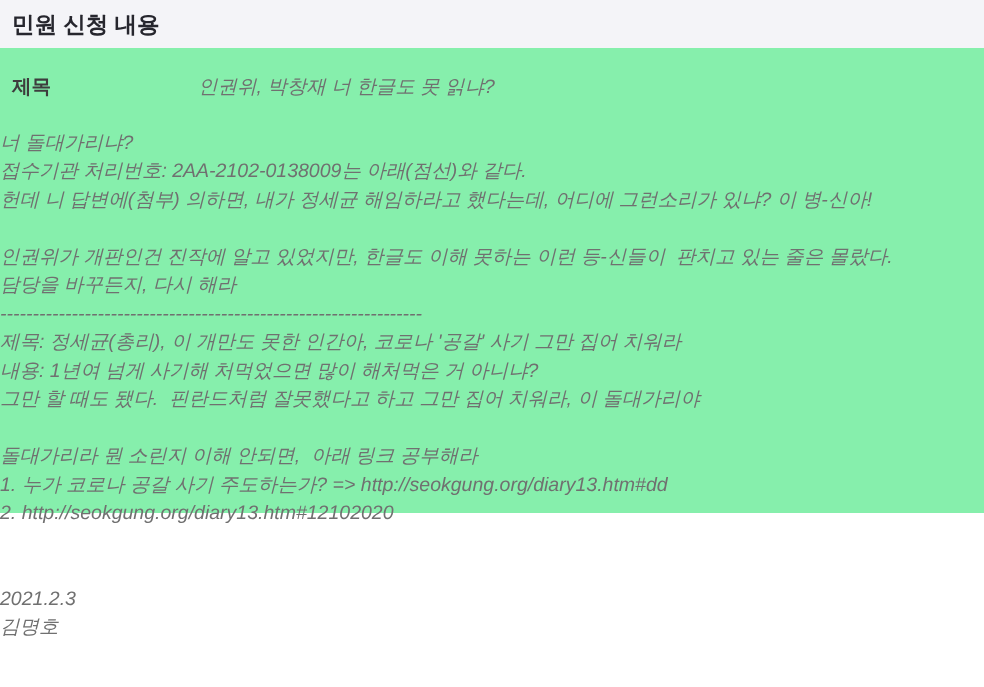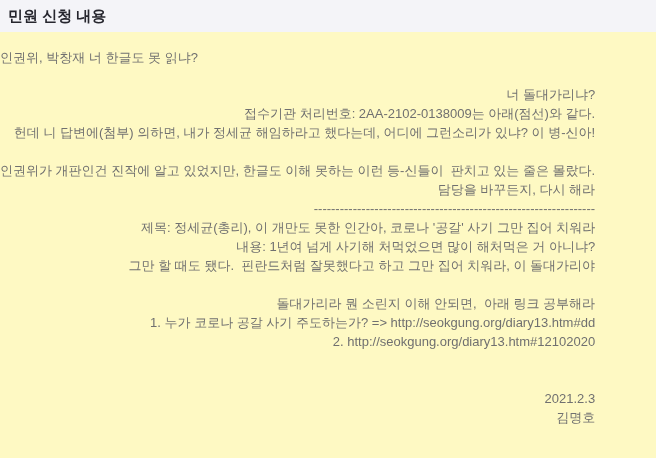--- a/index.html
+++ b/index.html
@@ -2,21 +2,21 @@
 <html><head>
 <meta charset="utf-8">
 <style>
   * { margin: 0; padding: 0; box-sizing: border-box; }
   html, body { width: 656px; height: 458px; }
   body {
     font-family: "Liberation Sans", "DejaVu Sans", sans-serif;
     background: #ffffff;
     overflow: hidden;
   }
-  .page { width: 656px; height: 458px; background: #fef9c3; text-align: right; }
+  .page { width: 656px; height: 342px; background: #86efac; }
 
   
   .header {
     height: 32px;
     background: #f4f4f8;
     display: flex;
     align-items: center;
     padding-left: 8px;
   }
   .header h1 {
@@ -37,35 +37,37 @@
     font-size: 13px;
     font-weight: bold;
     color: #3d3d3d;
     line-height: 19px;
   }
   .value {
     font-size: 13px;
     color: #707070;
     line-height: 19px;
     padding-right: 8px;
+    font-style: italic;
   }
   .body-text { white-space: pre-wrap; }
 </style>
 </head>
 <body>
 
 <div class="page">
 
   <div class="header">
     <h1>민원 신청 내용</h1>
   </div>
 
   <div class="form">
 
     <div class="row">
+      <div class="label">제목</div>
       <div class="value">인권위, 박창재 너 한글도 못 읽냐?</div>
     </div>
 
     <div class="row">
       <div class="value body-text">너 돌대가리냐?
 접수기관 처리번호: 2AA-2102-0138009는 아래(점선)와 같다.
 헌데 니 답변에(첨부) 의하면, 내가 정세균 해임하라고 했다는데, 어디에 그런소리가 있냐? 이 병-신아!
 
 인권위가 개판인건 진작에 알고 있었지만, 한글도 이해 못하는 이런 등-신들이  판치고 있는 줄은 몰랐다.
 담당을 바꾸든지, 다시 해라

